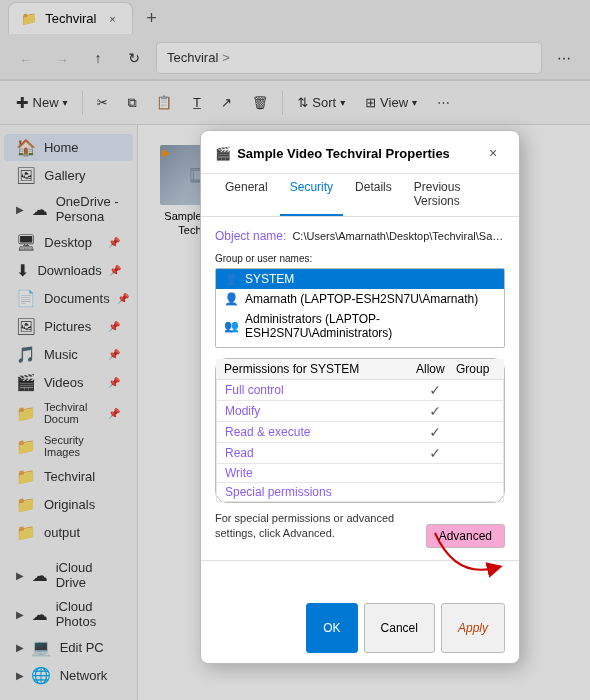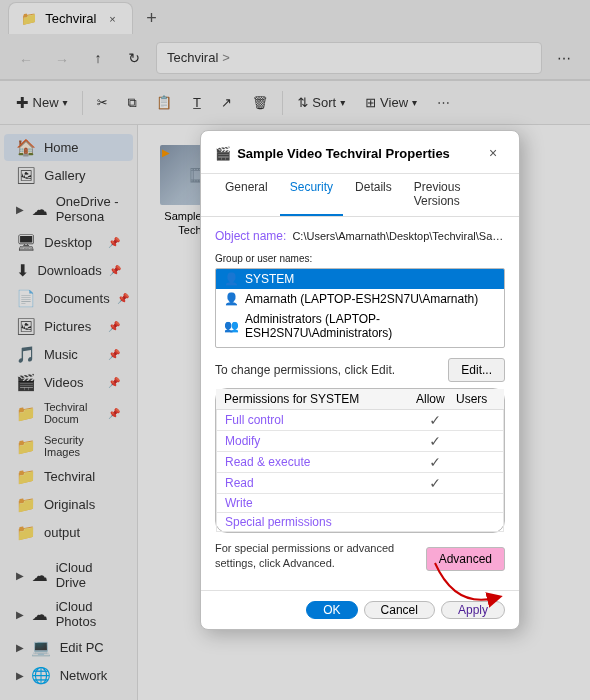--- a/index.html
+++ b/index.html
@@ -68,25 +68,25 @@
     .perm-row { display: flex; align-items: center; padding: 2px 8px; font-size: 12px; border: 1px solid #e5e5e5; border-top: none; }
     .perm-row:first-child { border-top: 1px solid #e5e5e5; }
     .perm-name { flex: 1; color: #8b5cf6; }
     .perm-check { width: 40px; text-align: center; color: #555; font-size: 14px; }
     .perm-deny { width: 40px; text-align: center; color: #888; }
     .perm-table { border: 1px solid #bbb; border-radius: 12px; margin-bottom: 8px; }
     .perm-table-head-row { display: flex; padding: 3px 8px; background: #f5f5f5; border-bottom: 1px solid #ddd; font-size: 12px; font-weight: 500; }
     .adv-note { font-size: 11px; color: #333; margin-bottom: 6px; line-height: 1.4; }
     .advanced-btn { padding: 4px 12px; font-size: 12px; background: #f9a8d4; border: 1px solid #bbb; border-radius: 3px; cursor: pointer; float: right; }
     .dialog-footer { display: flex; justify-content: flex-end; gap: 6px; padding: 10px 14px; border-top: 1px solid #e0e0e0; }
-    .footer-btn { padding: 1px 16px; font-size: 12px; border-radius: 10px; cursor: pointer; border: 1px solid #bbb; background: #f0f0f0; }
+    .footer-btn { padding: 17px 16px; font-size: 12px; border-radius: 3px; cursor: pointer; border: 1px solid #bbb; background: #f0f0f0; margin-top: 32px; }
     .footer-btn.primary { background: #0078d4; color: white; border-color: #0078d4; }
-    .footer-btn.disabled { color: #4c1d95; cursor: default; }
-
-    .adv-row { display: flex; align-items: center; justify-content: space-between; }
+    .footer-btn.disabled { color: #c2410c; cursor: default; font-style: italic; }
+
+    .adv-row { display: flex; align-items: flex-end; justify-content: space-between; }
   </style>
 </head>
 <body>
 
 <div class="browser-chrome">
   <div class="tab-bar">
     <div class="tab">
       <span>📁</span>
       <span>Techviral</span>
       <span class="tab-close">×</span>
@@ -295,30 +295,26 @@
         <div class="group-item">
           <span>👤</span>
           <span>Amarnath (LAPTOP-ESH2SN7U\Amarnath)</span>
         </div>
         <div class="group-item">
           <span>👥</span>
           <span>Administrators (LAPTOP-ESH2SN7U\Administrators)</span>
         </div>
       </div>
 
-      <div class="perm-change-row">
-        <span class="perm-change-label">To change permissions, click Edit.</span>
-        <button class="edit-btn">Edit...</button>
-      </div>
 
       <div class="perm-table">
         <div class="perm-table-head-row">
           <span style="flex:1">Permissions for SYSTEM</span>
           <span class="perm-col">Allow</span>
-          <span class="perm-col">Users</span>
+          <span class="perm-col">Group</span>
         </div>
         <div class="perm-row">
           <span class="perm-name">Full control</span>
           <span class="perm-check">✓</span>
           <span class="perm-deny"></span>
         </div>
         <div class="perm-row">
           <span class="perm-name">Modify</span>
           <span class="perm-check">✓</span>
           <span class="perm-deny"></span>

